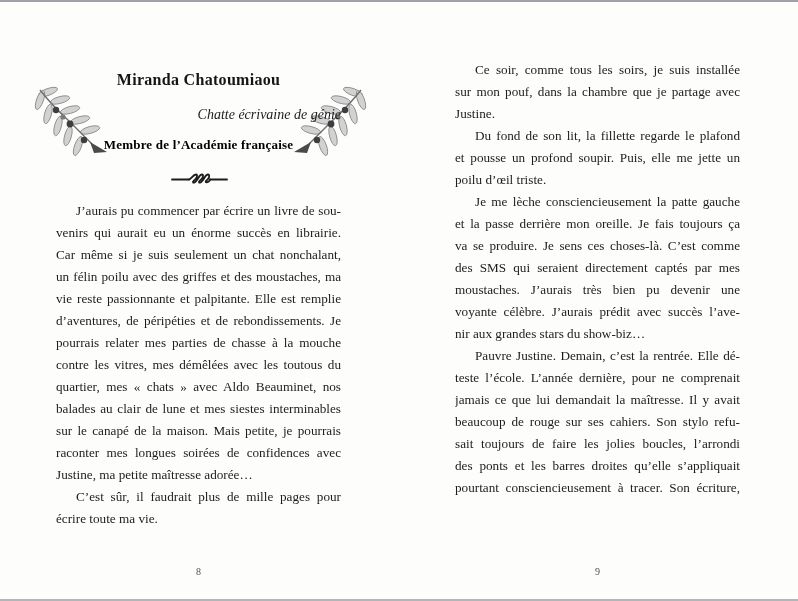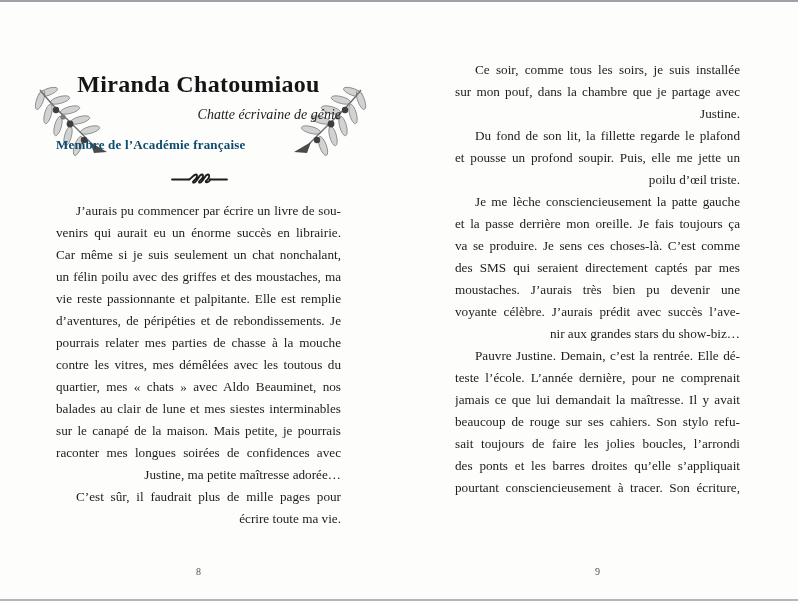--- a/index.html
+++ b/index.html
@@ -8,41 +8,41 @@
     background:#fdfdfc;color:#1c1c1c;
     font-family:"Liberation Serif", serif;
   }
   .frame-top{position:absolute;top:0;left:0;right:0;height:2px;background:#a0a0a6}
   .frame-bottom{position:absolute;bottom:0;left:0;right:0;height:2px;background:#b4b4ba}
   .spread{position:absolute;inset:0;display:flex}
   .page{position:relative;width:399px;height:601px}
 
   .header-title{
     position:absolute;left:56px;top:71px;width:285px;text-align:center;
-    font-size:24px;font-weight:bold;letter-spacing:.3px;color:#151515;
+    font-size:16px;font-weight:bold;letter-spacing:.3px;color:#151515;
   }
   .header-subtitle{
     position:absolute;left:56px;top:107px;width:285px;text-align:right;
     font-style:italic;font-size:14px;color:#1a1a1a;
   }
   .header-membership{
-    position:absolute;left:56px;top:137px;width:285px;text-align:left;
-    font-weight:bold;font-size:13px;letter-spacing:.2px;color:#0c4a6e;
+    position:absolute;left:56px;top:137px;width:285px;text-align:center;
+    font-weight:bold;font-size:13px;letter-spacing:.2px;color:#000000;
   }
   .ornament{position:absolute;top:84px}
   .ornament.o-left{left:32px}
   .ornament.o-right{left:293px;transform:scaleX(-1)}
   .divider{position:absolute;left:171px;top:170px}
 
   .body-text{position:absolute;left:56px;width:285px}
   .page-left .body-text{top:200px}
   .page-right .body-text{top:59px}
   .line{
     height:22px;line-height:22px;font-size:13.2px;overflow:hidden;
-    text-align:right;color:#1c1c1c;
+    text-align:left;color:#1c1c1c;
   }
   .line.j{text-align:justify;text-align-last:justify}
   .line.indent{text-indent:20px}
 
   .pagenum{
     position:absolute;left:56px;top:566px;width:285px;text-align:center;
     font-size:10px;color:#4e4e58;
   }
 </style>
 </head>

